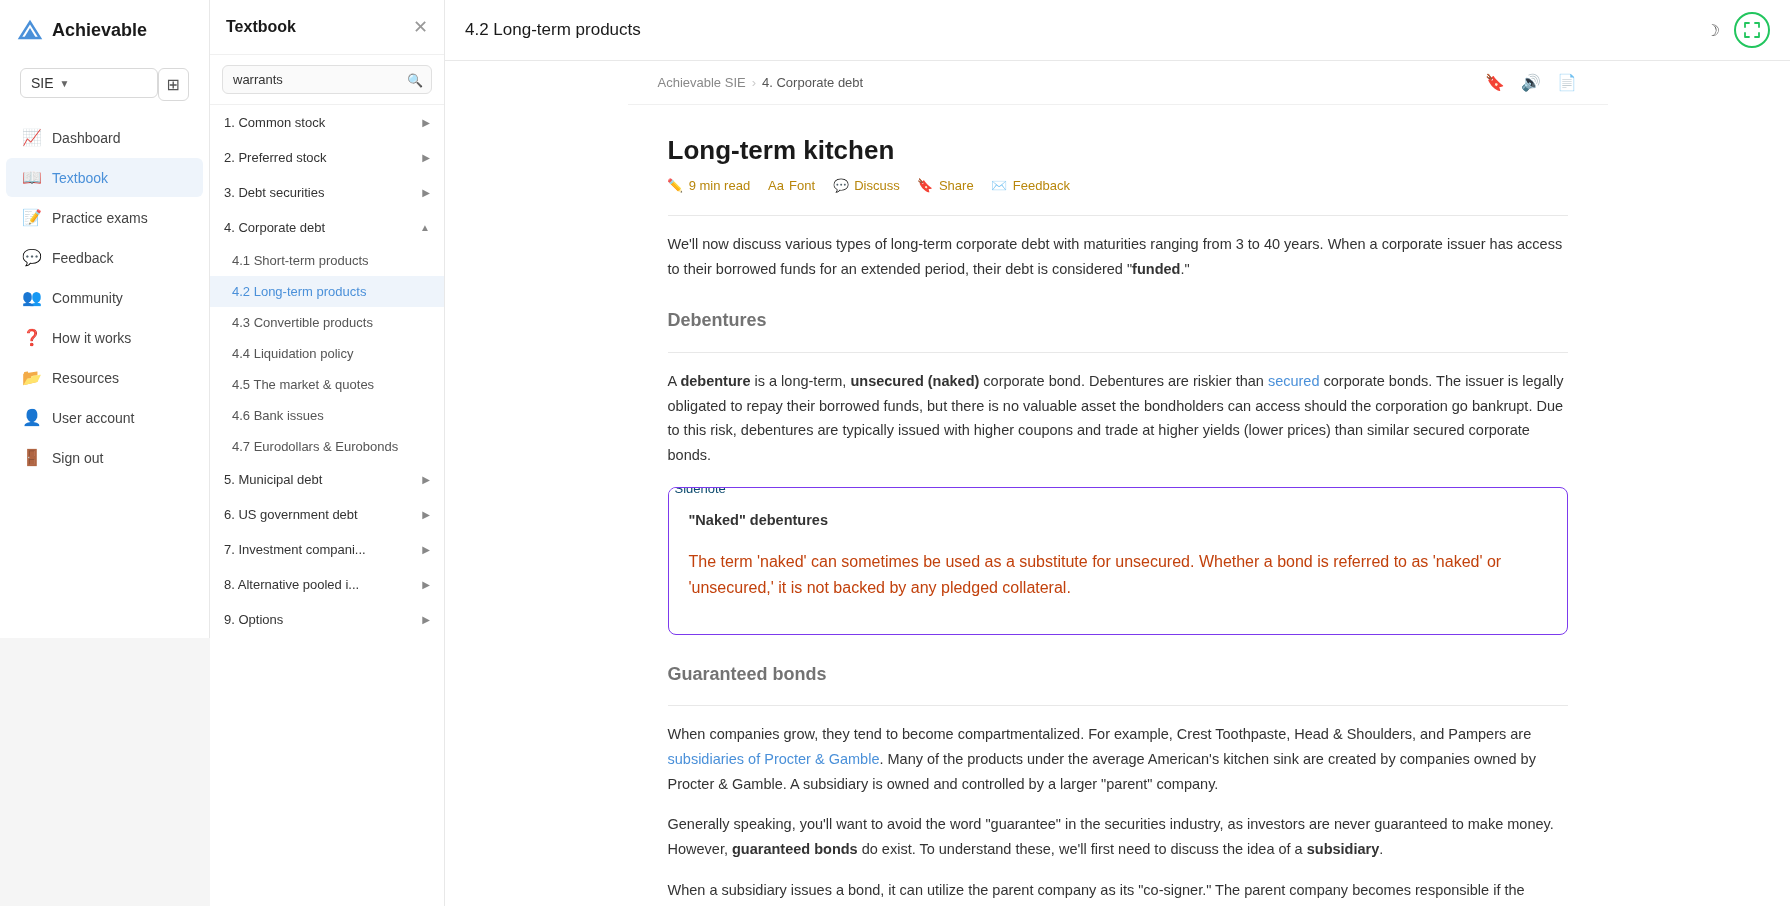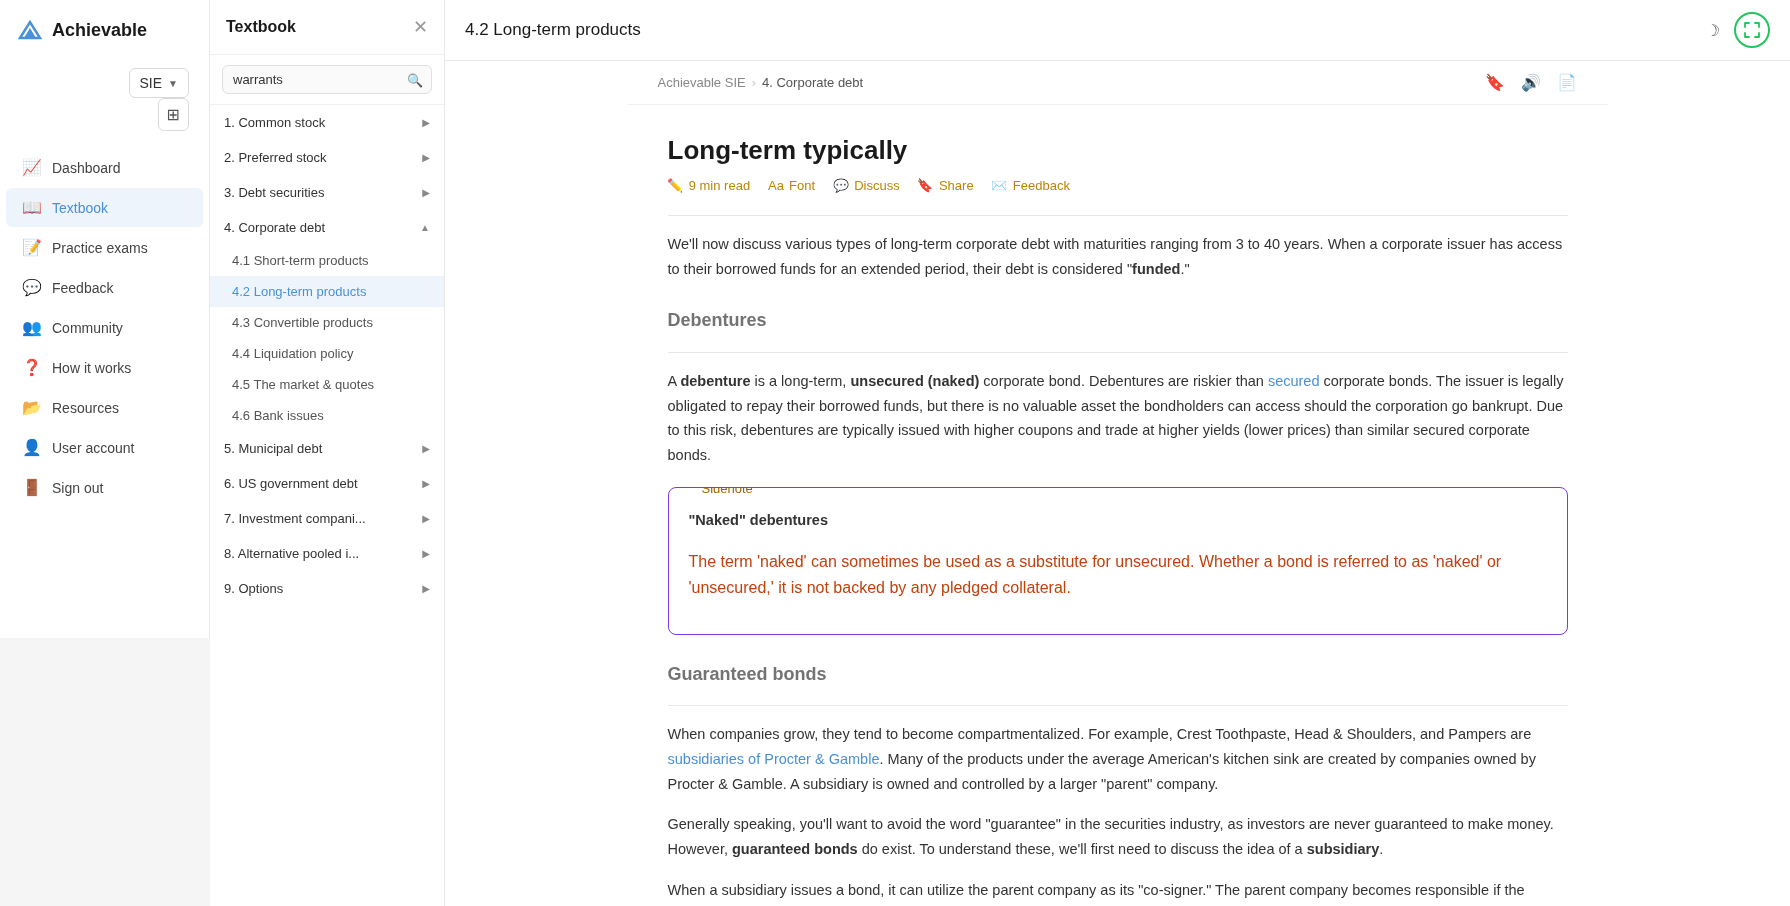--- a/index.html
+++ b/index.html
@@ -26,25 +26,24 @@
       width: 28px;
       height: 28px;
     }
     .logo-text {
       font-size: 18px;
       font-weight: 600;
       color: #1a1a1a;
     }
     .sidebar-selector {
       display: flex;
-      align-items: flex-end;
+      align-items: flex-start;
       gap: 0;
       padding: 8px 12px;
       margin: 0 8px 8px 8px;
-      flex-direction: column;
     }
     .selector-dropdown {
       display: flex;
       align-items: center;
       border: 1px solid #d9d9d9;
       border-radius: 6px;
       padding: 6px 10px;
       gap: 6px;
       flex: 1;
       cursor: pointer;
@@ -282,25 +281,25 @@
       border: 1px solid #7c3aed;
       border-radius: 8px;
       padding: 0;
       margin: 20px 0;
       overflow: hidden;
       position: relative;
     }
     .sidenote-label {
       position: absolute;
       top: -10px;
-      left: 27px;
+      left: 0;
       background: #fff;
       padding: 0 6px;
       font-size: 13px;
-      color: #a16207;
+      color: #0c4a6e;
       font-weight: 500;
     }
     .sidenote-content {
       padding: 20px 20px 16px 20px;
     }
     .sidenote-subtitle {
       font-size: 14.5px;
       font-weight: 600;
       color: #333;
       margin-bottom: 8px;
@@ -420,20 +419,23 @@
         <span>4.3 Convertible products</span>
       </div>
       <div class="toc-subitem">
         <span>4.4 Liquidation policy</span>
       </div>
       <div class="toc-subitem">
         <span>4.5 The market &amp; quotes</span>
       </div>
       <div class="toc-subitem">
         <span>4.6 Bank issues</span>
+      </div>
+      <div class="toc-subitem">
+        <span>4.7 Eurodollars &amp; Eurobonds</span>
       </div>
     </div>
 
     <div class="toc-chapter">
       <div class="toc-chapter-header">
         <span>5. Municipal debt</span>
         <span class="toc-chevron">▶</span>
       </div>
     </div>
 
@@ -490,21 +492,21 @@
           <span style="color:#555;">4. Corporate debt</span>
         </div>
         <div class="breadcrumb-actions">
           <span class="breadcrumb-action-icon">🔖</span>
           <span class="breadcrumb-action-icon">🔊</span>
           <span class="breadcrumb-action-icon">📄</span>
         </div>
       </div>
 
       <div class="article">
-        <h1 class="article-title">Long-term typically</h1>
+        <h1 class="article-title">Long-term kitchen</h1>
 
         <div class="article-meta">
           <span class="meta-item">
             <span style="color:#b8860b;">✏️</span>
             <span>9 min read</span>
           </span>
           <span class="meta-item">
             <span>Aa</span>
             <span>Font</span>
           </span>

